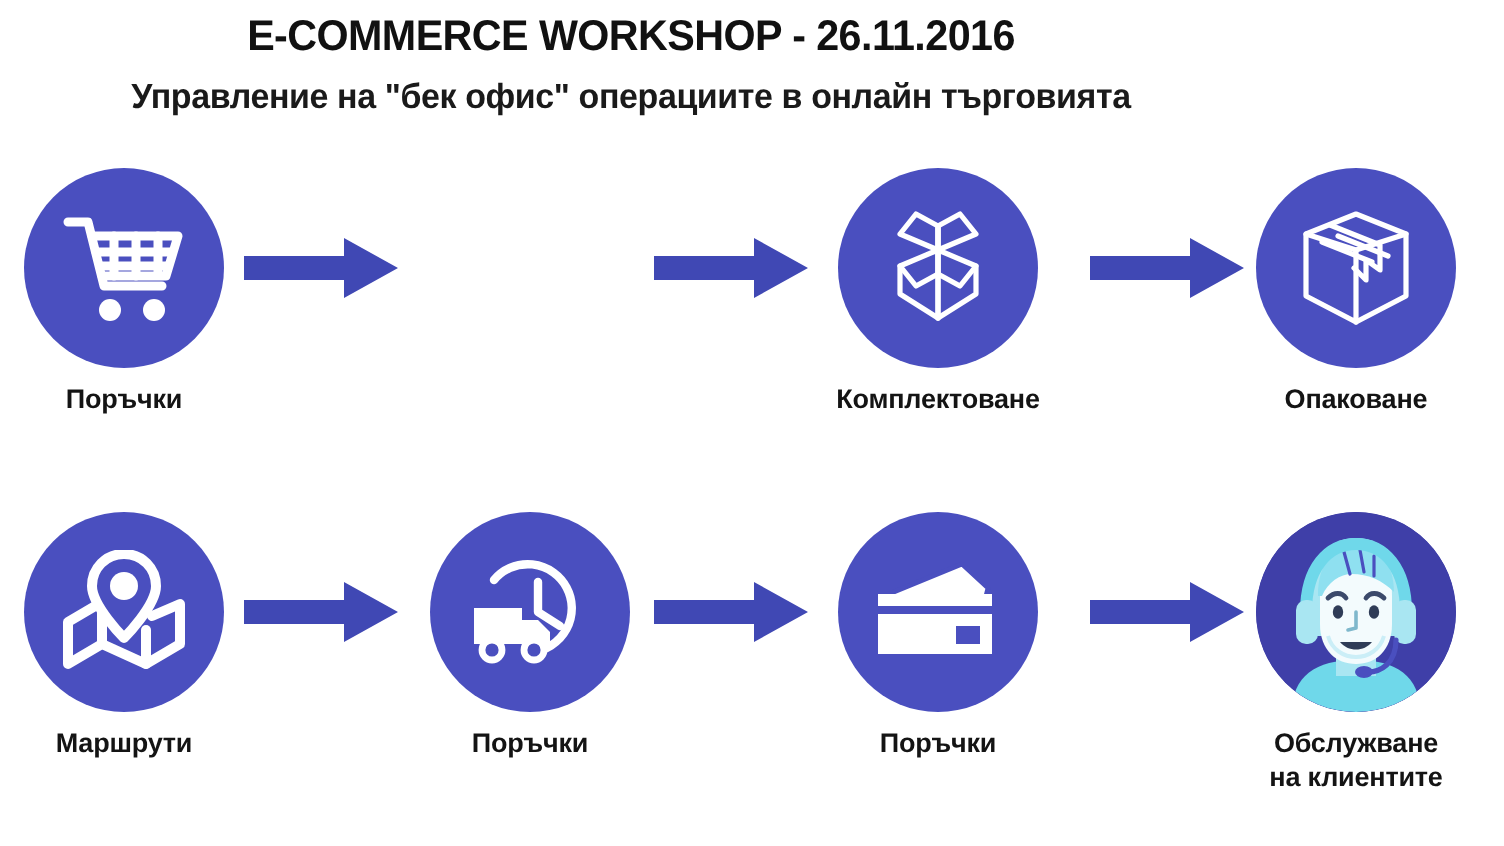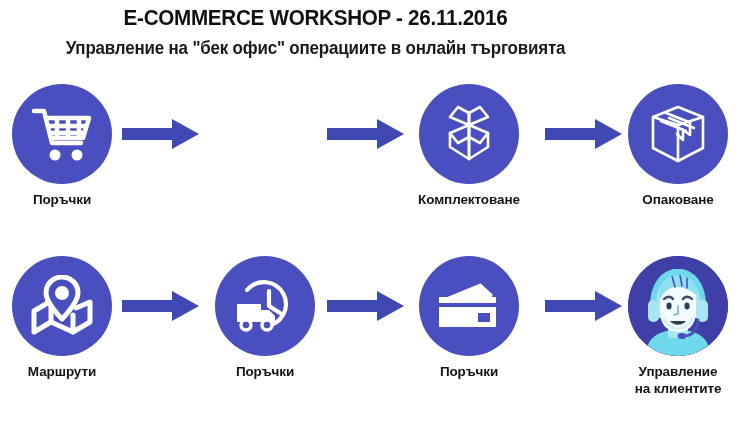--- a/index.html
+++ b/index.html
@@ -271,16 +271,16 @@
           <path d="M25 50 C25 28 36 16 50 16 C64 16 75 28 75 50" stroke="#6fd8ea" stroke-width="6" fill="none" stroke-linecap="round"></path>
 
           <rect x="20" y="44" width="11" height="22" rx="5" fill="#a9e6f2"></rect>
           <rect x="69" y="44" width="11" height="22" rx="5" fill="#a9e6f2"></rect>
 
           <path d="M70 64 C70 76 62 80 56 80" stroke="#4a4fbf" stroke-width="2.6" fill="none" stroke-linecap="round"></path>
           <ellipse cx="54" cy="80" rx="4.5" ry="3" fill="#4a4fbf"></ellipse>
         </g>
       </svg>
     </div>
-    <div class="node-label">Управление
+    <div class="node-label">Обслужване
 на клиентите</div>
   </div>
 </div>
 
 </body></html>

